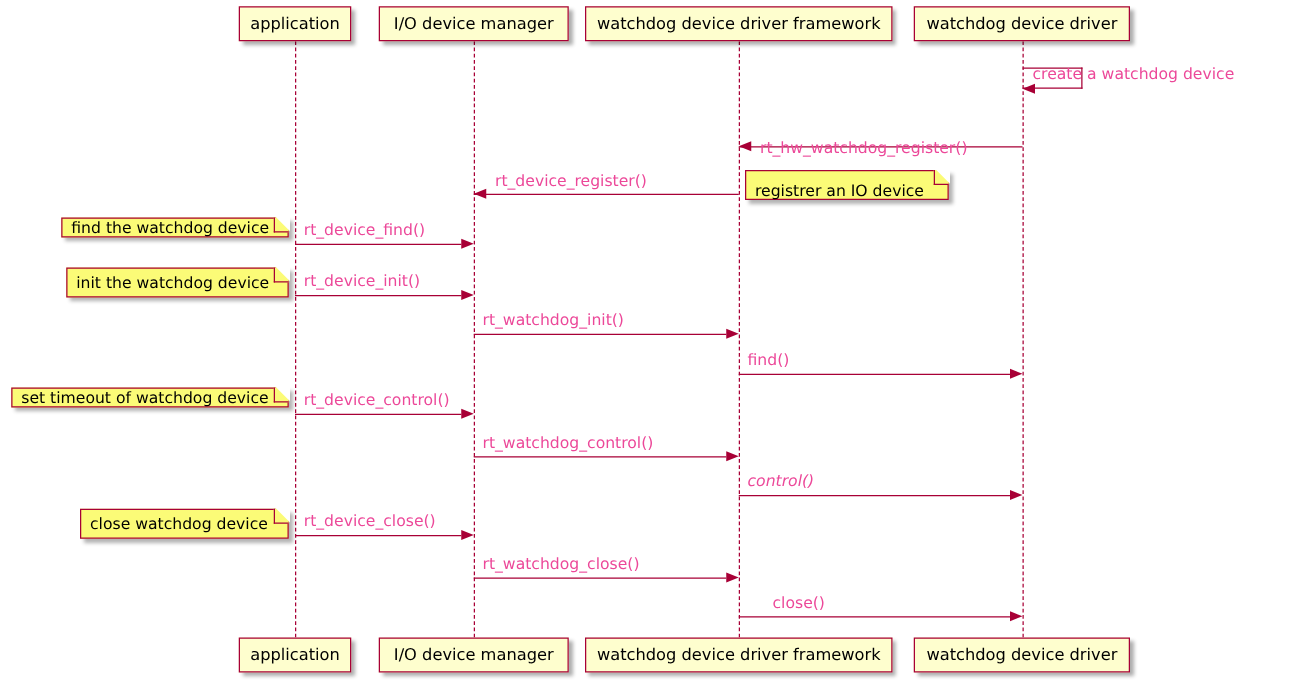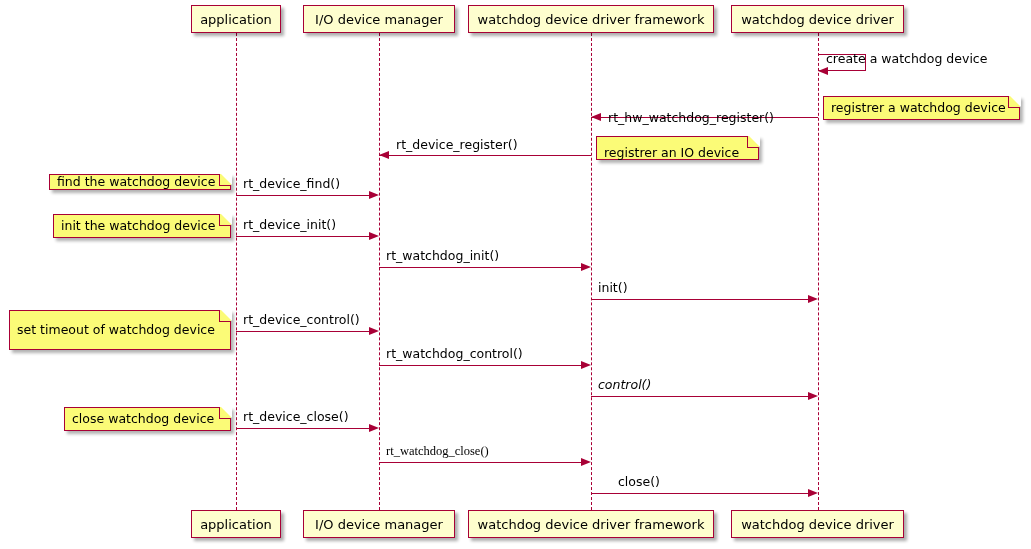--- a/index.html
+++ b/index.html
@@ -60,21 +60,21 @@
     border-left: 10px solid #A80036;
   }
   .arrowhead.left {
     border-top: 4.5px solid transparent;
     border-bottom: 4.5px solid transparent;
     border-right: 10px solid #A80036;
   }
   .msg-label {
     position: absolute;
     font-size: 12.5px;
-    color: #000000;
+    color: #ec4899;
     white-space: nowrap;
     line-height: 1;
     z-index: 5;
   }
   
   .selfmsg {
     position: absolute;
     box-sizing: border-box;
     border: 1.2px solid #A80036;
     border-left: none;
@@ -171,67 +171,63 @@
   <div class="msg" style="left:236px; top:236px; width:133px;"></div>
   <div class="arrowhead right" style="left:369px; top:231.5px;"></div>
   <div class="msg-label" style="left:243px; top:219px;">rt_device_init()</div>
 
   <div class="msg" style="left:379px; top:267px; width:202px;"></div>
   <div class="arrowhead right" style="left:581px; top:262.5px;"></div>
   <div class="msg-label" style="left:386px; top:250px;">rt_watchdog_init()</div>
 
   <div class="msg" style="left:591px; top:299px; width:217px;"></div>
   <div class="arrowhead right" style="left:808px; top:294.5px;"></div>
-  <div class="msg-label" style="left:598px; top:282px;">init()</div>
+  <div class="msg-label" style="left:598px; top:282px;">find()</div>
 
   <div class="msg" style="left:236px; top:331px; width:133px;"></div>
   <div class="arrowhead right" style="left:369px; top:326.5px;"></div>
   <div class="msg-label" style="left:243px; top:314px;">rt_device_control()</div>
 
   <div class="msg" style="left:379px; top:365px; width:202px;"></div>
   <div class="arrowhead right" style="left:581px; top:360.5px;"></div>
   <div class="msg-label" style="left:386px; top:348px;">rt_watchdog_control()</div>
 
   <div class="msg" style="left:591px; top:396px; width:217px;"></div>
   <div class="arrowhead right" style="left:808px; top:391.5px;"></div>
   <div class="msg-label" style="left:598px; top:379px;font-style:italic;">control()</div>
 
   <div class="msg" style="left:236px; top:428px; width:133px;"></div>
   <div class="arrowhead right" style="left:369px; top:423.5px;"></div>
   <div class="msg-label" style="left:243px; top:411px;">rt_device_close()</div>
 
   <div class="msg" style="left:379px; top:462px; width:202px;"></div>
   <div class="arrowhead right" style="left:581px; top:457.5px;"></div>
-  <div class="msg-label" style="left:386px; top:445px;font-family:Liberation Serif, serif;">rt_watchdog_close()</div>
+  <div class="msg-label" style="left:386px; top:445px;">rt_watchdog_close()</div>
 
   <div class="msg" style="left:591px; top:493px; width:217px;"></div>
   <div class="arrowhead right" style="left:808px; top:488.5px;"></div>
   <div class="msg-label" style="left:598px; top:476px;margin-left:20px;">close()</div>
 
-  <div class="note" style="left:823px; top:96px; width:197px; height:24px;">
-    <span>registrer a watchdog device</span>
-    <span class="fold"></span>
-  </div>
 
   <div class="note" style="left:596px; top:136px; width:163px; height:24px;align-items:flex-end;">
     <span>registrer an IO device</span>
     <span class="fold"></span>
   </div>
 
   <div class="note" style="left:49px; top:174px; width:182px; height:16px;">
     <span>find the watchdog device</span>
     <span class="fold"></span>
   </div>
 
   <div class="note" style="left:53px; top:214px; width:178px; height:24px;">
     <span>init the watchdog device</span>
     <span class="fold"></span>
   </div>
 
-  <div class="note" style="left:9px; top:310px; width:222px; height:40px;">
+  <div class="note" style="left:9px; top:310px; width:222px; height:16px;">
     <span>set timeout of watchdog device</span>
     <span class="fold"></span>
   </div>
 
   <div class="note" style="left:64px; top:407px; width:167px; height:24px;align-items:center;">
     <span>close watchdog device</span>
     <span class="fold"></span>
   </div>
 
 </div>

